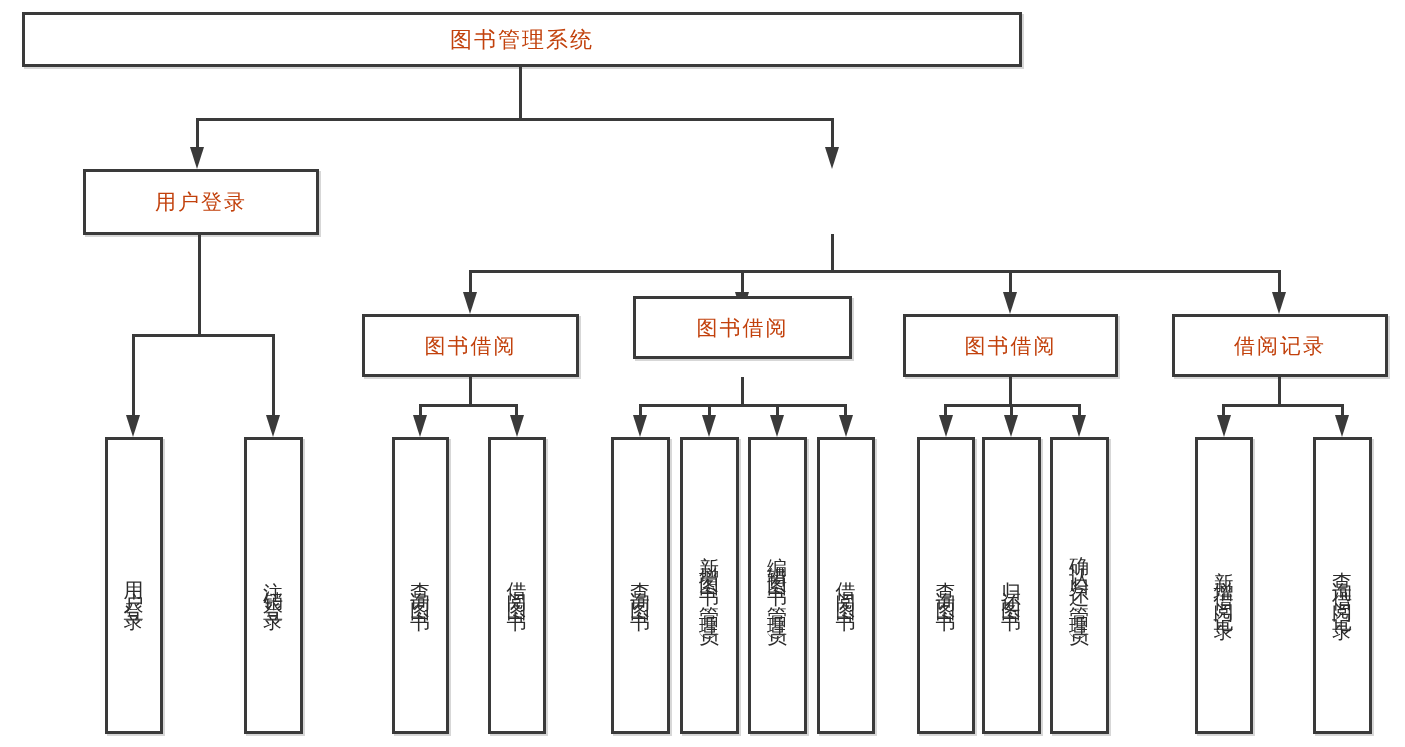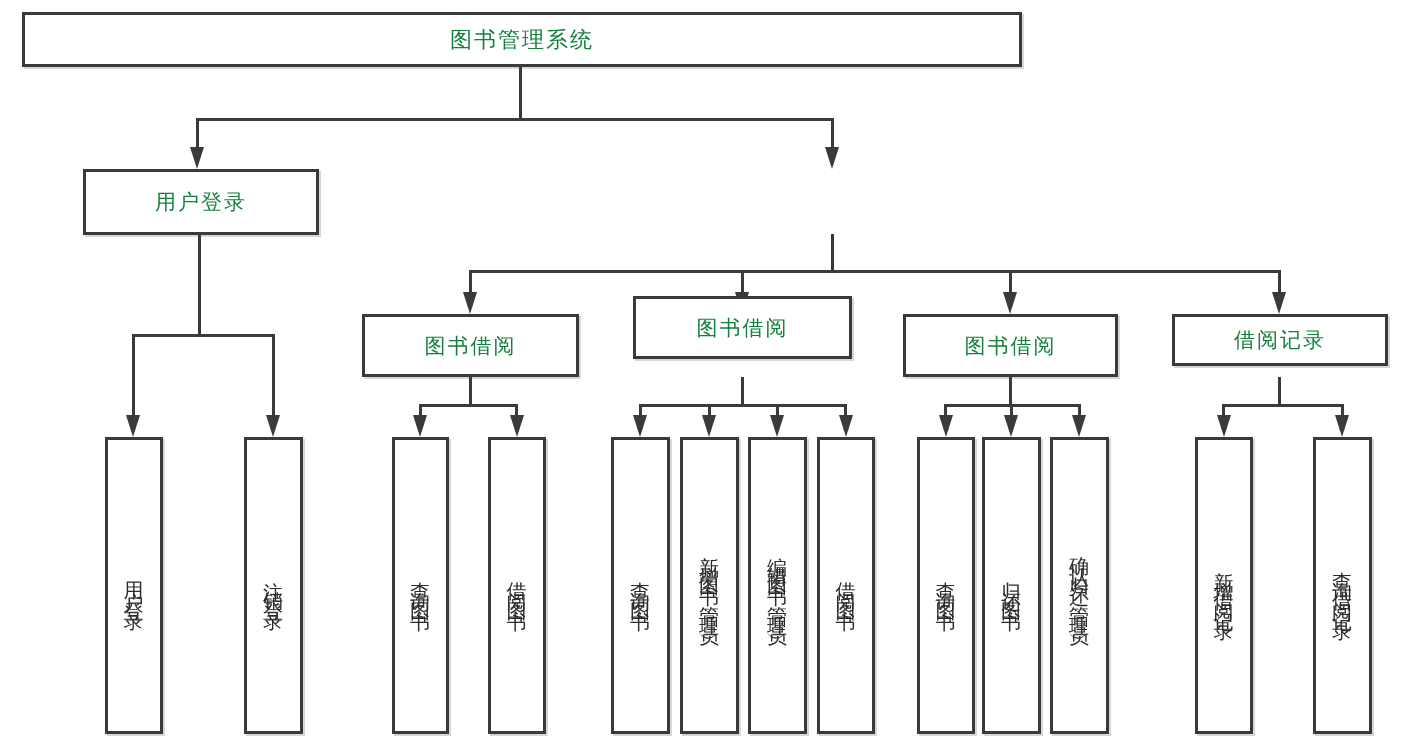--- a/index.html
+++ b/index.html
@@ -8,21 +8,21 @@
 
   .node{
     position:absolute;
     box-sizing:border-box;
     background:#ffffff;
     border:3px solid #3a3a3a;
     box-shadow:2px 2px 0 rgba(150,150,150,0.38);
     display:flex;align-items:center;justify-content:center;
   }
   .hlabel{
-    font-size:21px;color:#15803d;letter-spacing:2px;white-space:nowrap;
+    font-size:21px;color:#c2410c;letter-spacing:2px;white-space:nowrap;
   }
   .root .hlabel{font-size:22px;}
   .vlabel{
     writing-mode:vertical-rl;
     text-orientation:mixed;
     font-size:20px;color:#2b2b2b;
     letter-spacing:10px;
     line-height:1;
     white-space:nowrap;
   }
@@ -80,21 +80,21 @@
 
   <div class="node" style="left:362px;top:314px;width:217px;height:63px">
     <span class="hlabel">图书借阅</span>
   </div>
   <div class="node" style="left:633px;top:296px;width:219px;height:63px">
     <span class="hlabel">图书借阅</span>
   </div>
   <div class="node" style="left:903px;top:314px;width:215px;height:63px">
     <span class="hlabel">图书借阅</span>
   </div>
-  <div class="node" style="left:1172px;top:314px;width:216px;height:52px">
+  <div class="node" style="left:1172px;top:314px;width:216px;height:63px">
     <span class="hlabel">借阅记录</span>
   </div>
 
   <div class="vline" style="left:469px;top:377px;height:29px"></div>
   <div class="hline" style="left:419px;top:404px;width:99px"></div>
   <div class="vline" style="left:419px;top:404px;height:12px"></div>
   <div class="ahead" style="left:413px;top:415px"></div>
   <div class="vline" style="left:515px;top:404px;height:12px"></div>
   <div class="ahead" style="left:510px;top:415px"></div>
 

